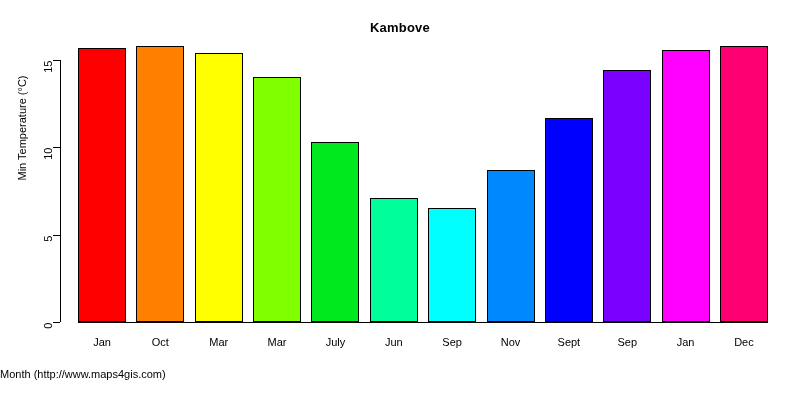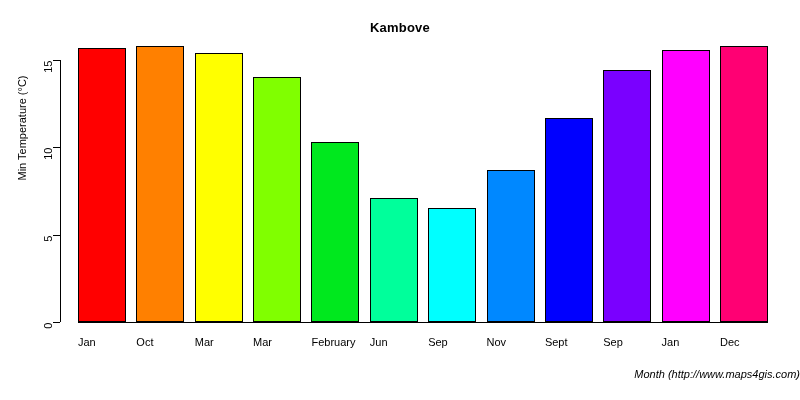--- a/index.html
+++ b/index.html
@@ -114,30 +114,30 @@
   #x-labels {
     position: absolute;
     left: 78px;
     top: 336px;
     width: 690px;
     display: flex;
     justify-content: space-between;
   }
   .x-label {
     width: 48px;
+    text-align: center;
     font-size: 11px;
   }
   #x-axis-title {
     position: absolute;
     left: 0;
     top: 368px;
     width: 800px;
-    text-align: right;
-    font-size: 11px;
-    font-style: italic;
+    text-align: left;
+    font-size: 11px;
   }
 </style>
 </head>
 <body>
 
 <div id="chart-root">
 
   <div id="chart-title">Kambove</div>
 
   <div id="y-axis-line"></div>
@@ -195,21 +195,21 @@
           <div class="bar" title="Dec: 15.8 °C" style="height: 275.973px; background: rgb(255, 0, 115); border-color: rgb(0, 0, 0);"></div>
         </div>
       </div>
   </div>
 
   <div id="x-labels">
       <div class="x-label">Jan</div>
       <div class="x-label">Oct</div>
       <div class="x-label">Mar</div>
       <div class="x-label">Mar</div>
-      <div class="x-label">February</div>
+      <div class="x-label">July</div>
       <div class="x-label">Jun</div>
       <div class="x-label">Sep</div>
       <div class="x-label">Nov</div>
       <div class="x-label">Sept</div>
       <div class="x-label">Sep</div>
       <div class="x-label">Jan</div>
       <div class="x-label">Dec</div>
     </div>
 
   <div id="x-axis-title">Month (http://www.maps4gis.com)</div>

